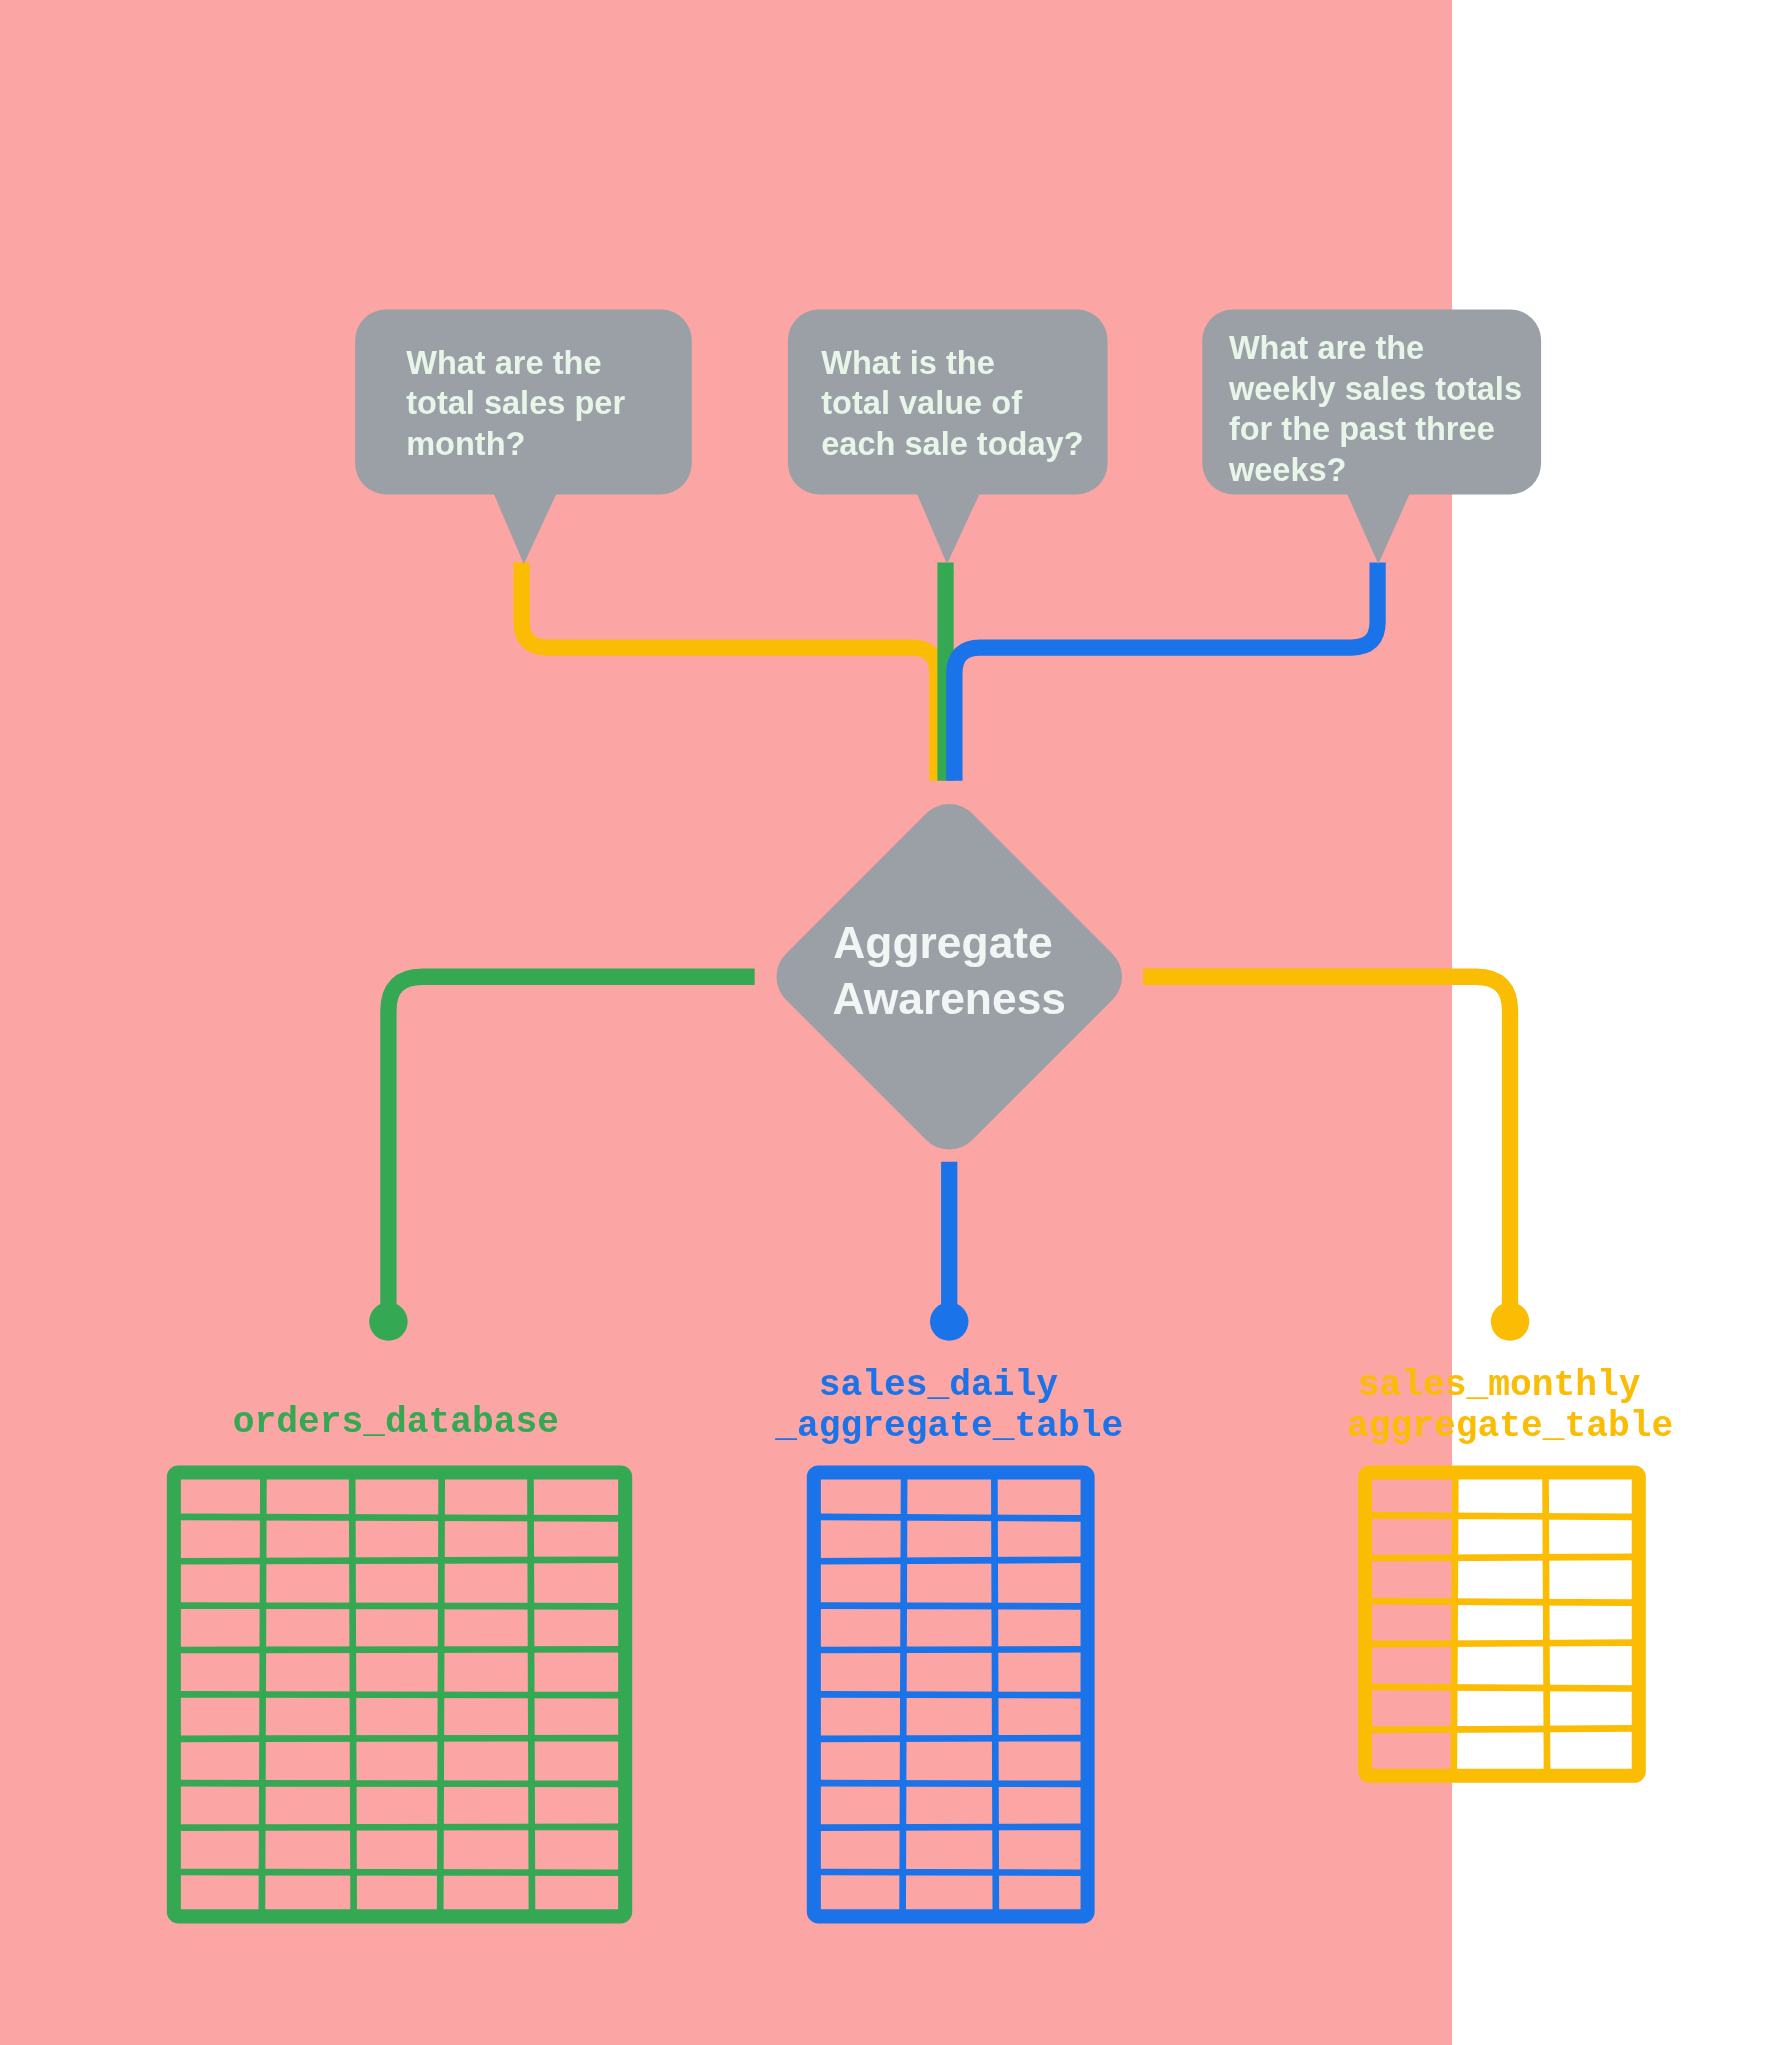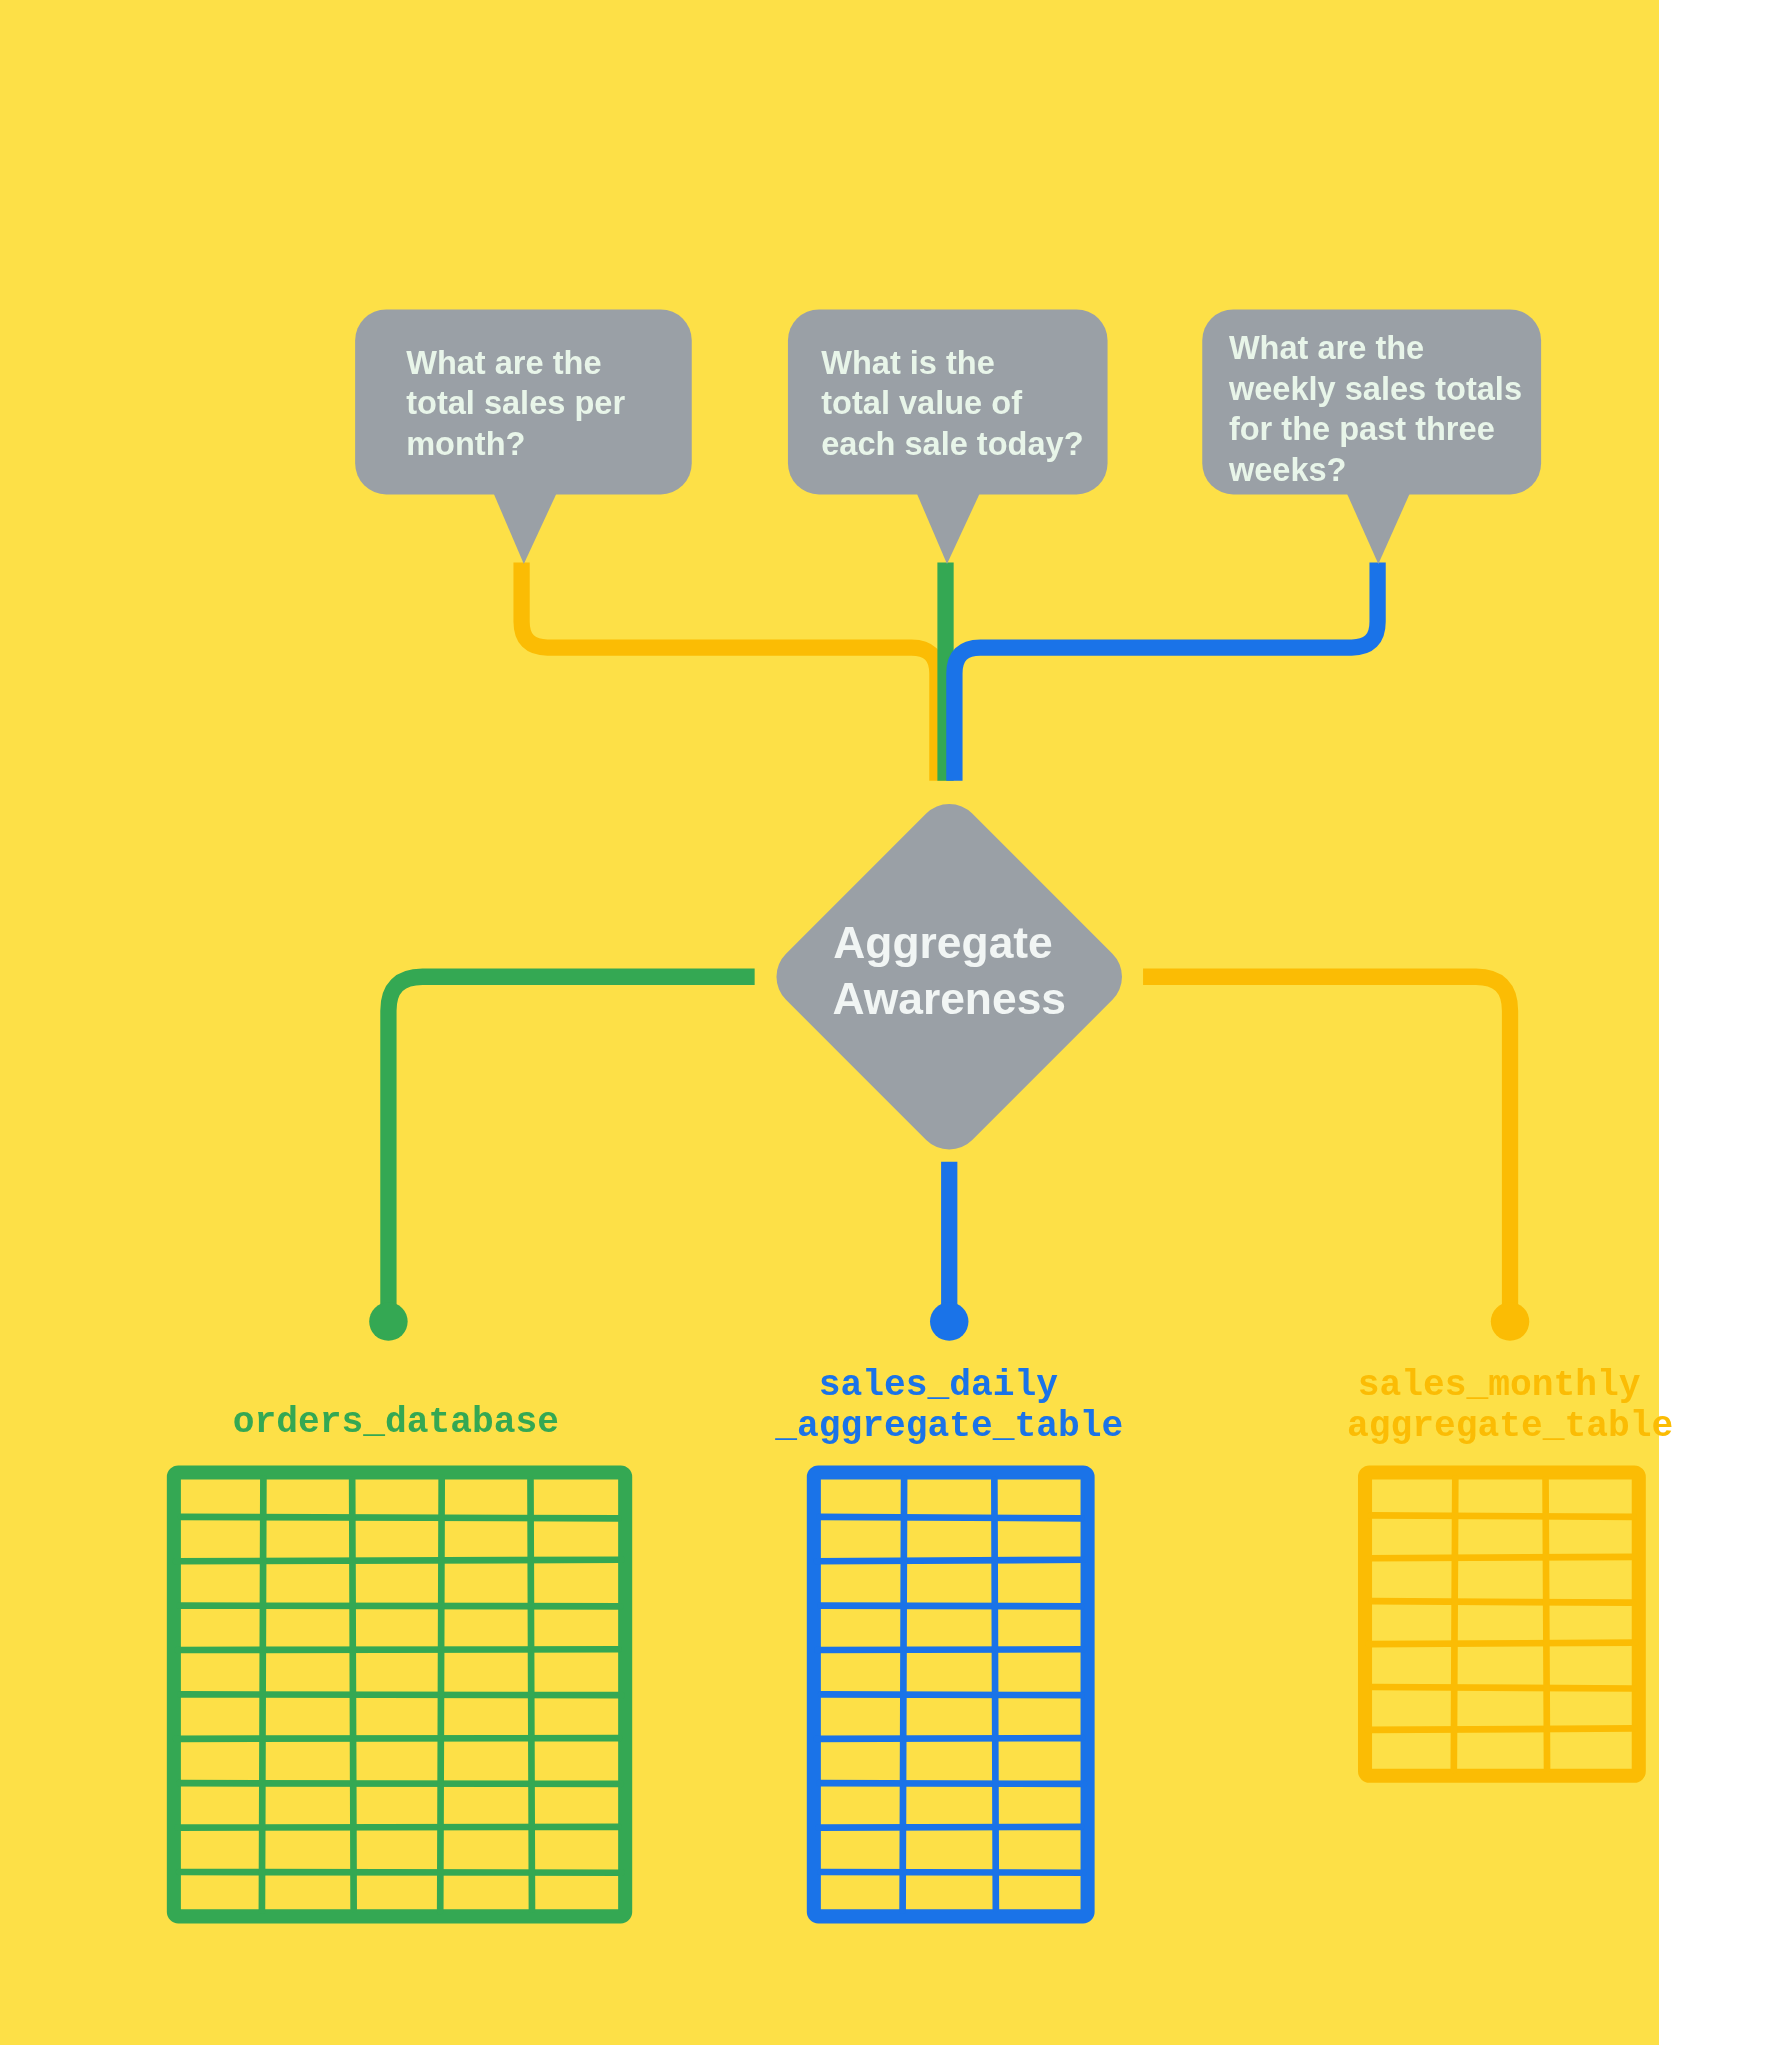--- a/index.html
+++ b/index.html
@@ -8,23 +8,23 @@
     background: #ffffff;
   }
   body {
     width: 1786px;
     height: 2046px;
     font-family: "Liberation Sans", sans-serif;
     overflow: hidden;
   }
   #diagram-root {
     position: relative;
-    width: 1659px;
+    width: 1452px;
     height: 2046px;
-    background: #fde047;
+    background: #fca5a5;
   }
   #diagram-svg {
     position: absolute;
     top: 0;
     left: 0;
     width: 1786px;
     height: 2046px;
   }
   .bubble-text {
     font-family: "Liberation Sans", sans-serif;

